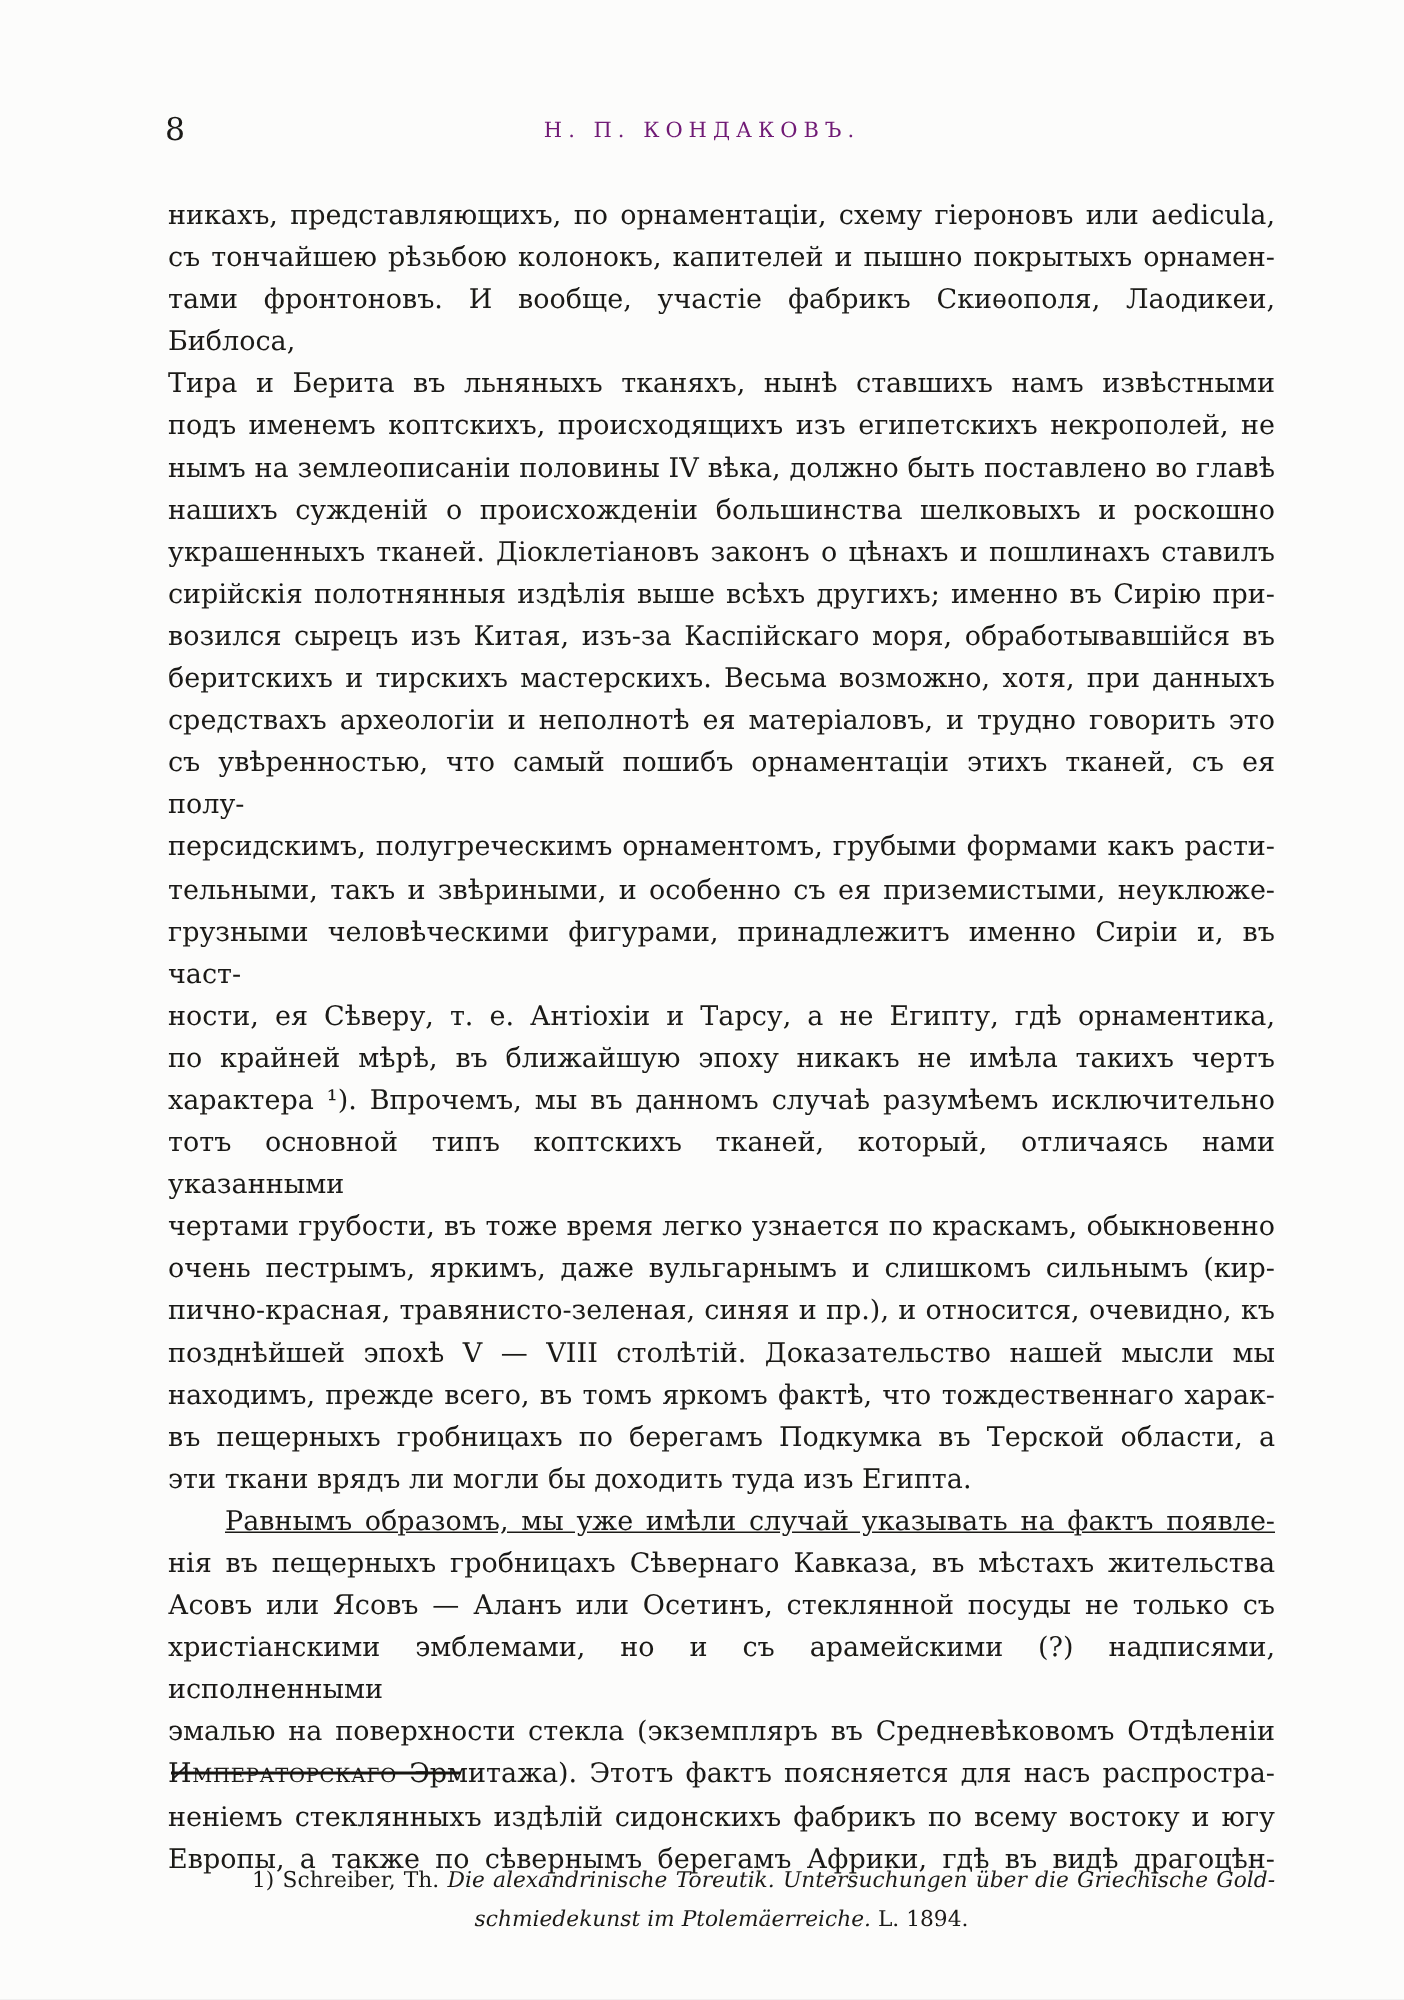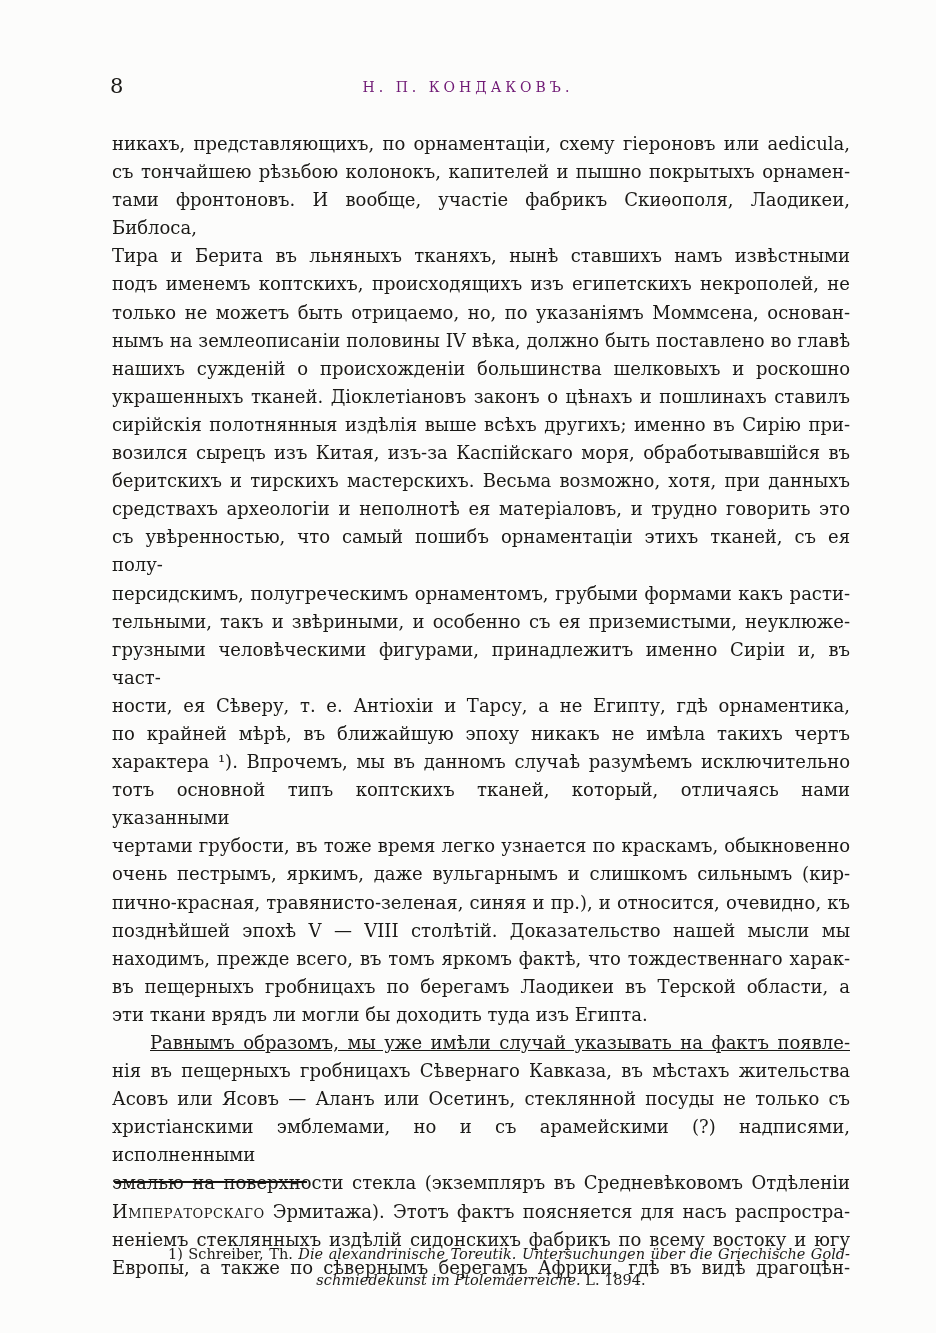--- a/index.html
+++ b/index.html
@@ -82,42 +82,41 @@
 
   <div class="running-title">Н. П. КОНДАКОВЪ.</div>
 
   <div class="body-text">
       <div class="paragraph">
         <div class="line">никахъ, представляющихъ, по орнаментаціи, схему гіероновъ или aedicula,</div>
         <div class="line">съ тончайшею рѣзьбою колонокъ, капителей и пышно покрытыхъ орнамен-</div>
         <div class="line">тами фронтоновъ. И вообще, участіе фабрикъ Скиѳополя, Лаодикеи, Библоса,</div>
         <div class="line">Тира и Берита въ льняныхъ тканяхъ, нынѣ ставшихъ намъ извѣстными</div>
         <div class="line">подъ именемъ коптскихъ, происходящихъ изъ египетскихъ некрополей, не</div>
-        <div class="line">только не можетъ быть отрицаемо, но, по указаніямъ Моммсена, основан-</div>
         <div class="line">нымъ на землеописаніи половины IV вѣка, должно быть поставлено во главѣ</div>
         <div class="line">нашихъ сужденій о происхожденіи большинства шелковыхъ и роскошно</div>
         <div class="line">украшенныхъ тканей. Діоклетіановъ законъ о цѣнахъ и пошлинахъ ставилъ</div>
         <div class="line">сирійскія полотнянныя издѣлія выше всѣхъ другихъ; именно въ Сирію при-</div>
         <div class="line">возился сырецъ изъ Китая, изъ-за Каспійскаго моря, обработывавшійся въ</div>
         <div class="line">беритскихъ и тирскихъ мастерскихъ. Весьма возможно, хотя, при данныхъ</div>
         <div class="line">средствахъ археологіи и неполнотѣ ея матеріаловъ, и трудно говорить это</div>
         <div class="line">съ увѣренностью, что самый пошибъ орнаментаціи этихъ тканей, съ ея полу-</div>
         <div class="line">персидскимъ, полугреческимъ орнаментомъ, грубыми формами какъ расти-</div>
         <div class="line">тельными, такъ и звѣриными, и особенно съ ея приземистыми, неуклюже-</div>
         <div class="line">грузными человѣческими фигурами, принадлежитъ именно Сиріи и, въ част-</div>
         <div class="line">ности, ея Сѣверу, т. е. Антіохіи и Тарсу, а не Египту, гдѣ орнаментика,</div>
         <div class="line">по крайней мѣрѣ, въ ближайшую эпоху никакъ не имѣла такихъ чертъ</div>
         <div class="line">характера ¹). Впрочемъ, мы въ данномъ случаѣ разумѣемъ исключительно</div>
         <div class="line">тотъ основной типъ коптскихъ тканей, который, отличаясь нами указанными</div>
         <div class="line">чертами грубости, въ тоже время легко узнается по краскамъ, обыкновенно</div>
         <div class="line">очень пестрымъ, яркимъ, даже вульгарнымъ и слишкомъ сильнымъ (кир-</div>
         <div class="line">пично-красная, травянисто-зеленая, синяя и пр.), и относится, очевидно, къ</div>
         <div class="line">позднѣйшей эпохѣ V — VIII столѣтій. Доказательство нашей мысли мы</div>
         <div class="line">находимъ, прежде всего, въ томъ яркомъ фактѣ, что тождественнаго харак-</div>
-        <div class="line">въ пещерныхъ гробницахъ по берегамъ Лаодикеи въ Терской области, а</div>
+        <div class="line">въ пещерныхъ гробницахъ по берегамъ Подкумка въ Терской области, а</div>
         <div class="line short-last">эти ткани врядъ ли могли бы доходить туда изъ Египта.</div>
       </div>
       <div class="paragraph">
         <div class="line indent">Равнымъ образомъ, мы уже имѣли случай указывать на фактъ появле-</div>
         <div class="line">нія въ пещерныхъ гробницахъ Сѣвернаго Кавказа, въ мѣстахъ жительства</div>
         <div class="line">Асовъ или Ясовъ — Аланъ или Осетинъ, стеклянной посуды не только съ</div>
         <div class="line">христіанскими эмблемами, но и съ арамейскими (?) надписями, исполненными</div>
         <div class="line">эмалью на поверхности стекла (экземпляръ въ Средневѣковомъ Отдѣленіи</div>
         <div class="line"><span class="smallcaps">Императорскаго</span><span> Эрмитажа). Этотъ фактъ поясняется для насъ распростра-</span></div>
         <div class="line">неніемъ стеклянныхъ издѣлій сидонскихъ фабрикъ по всему востоку и югу</div>

